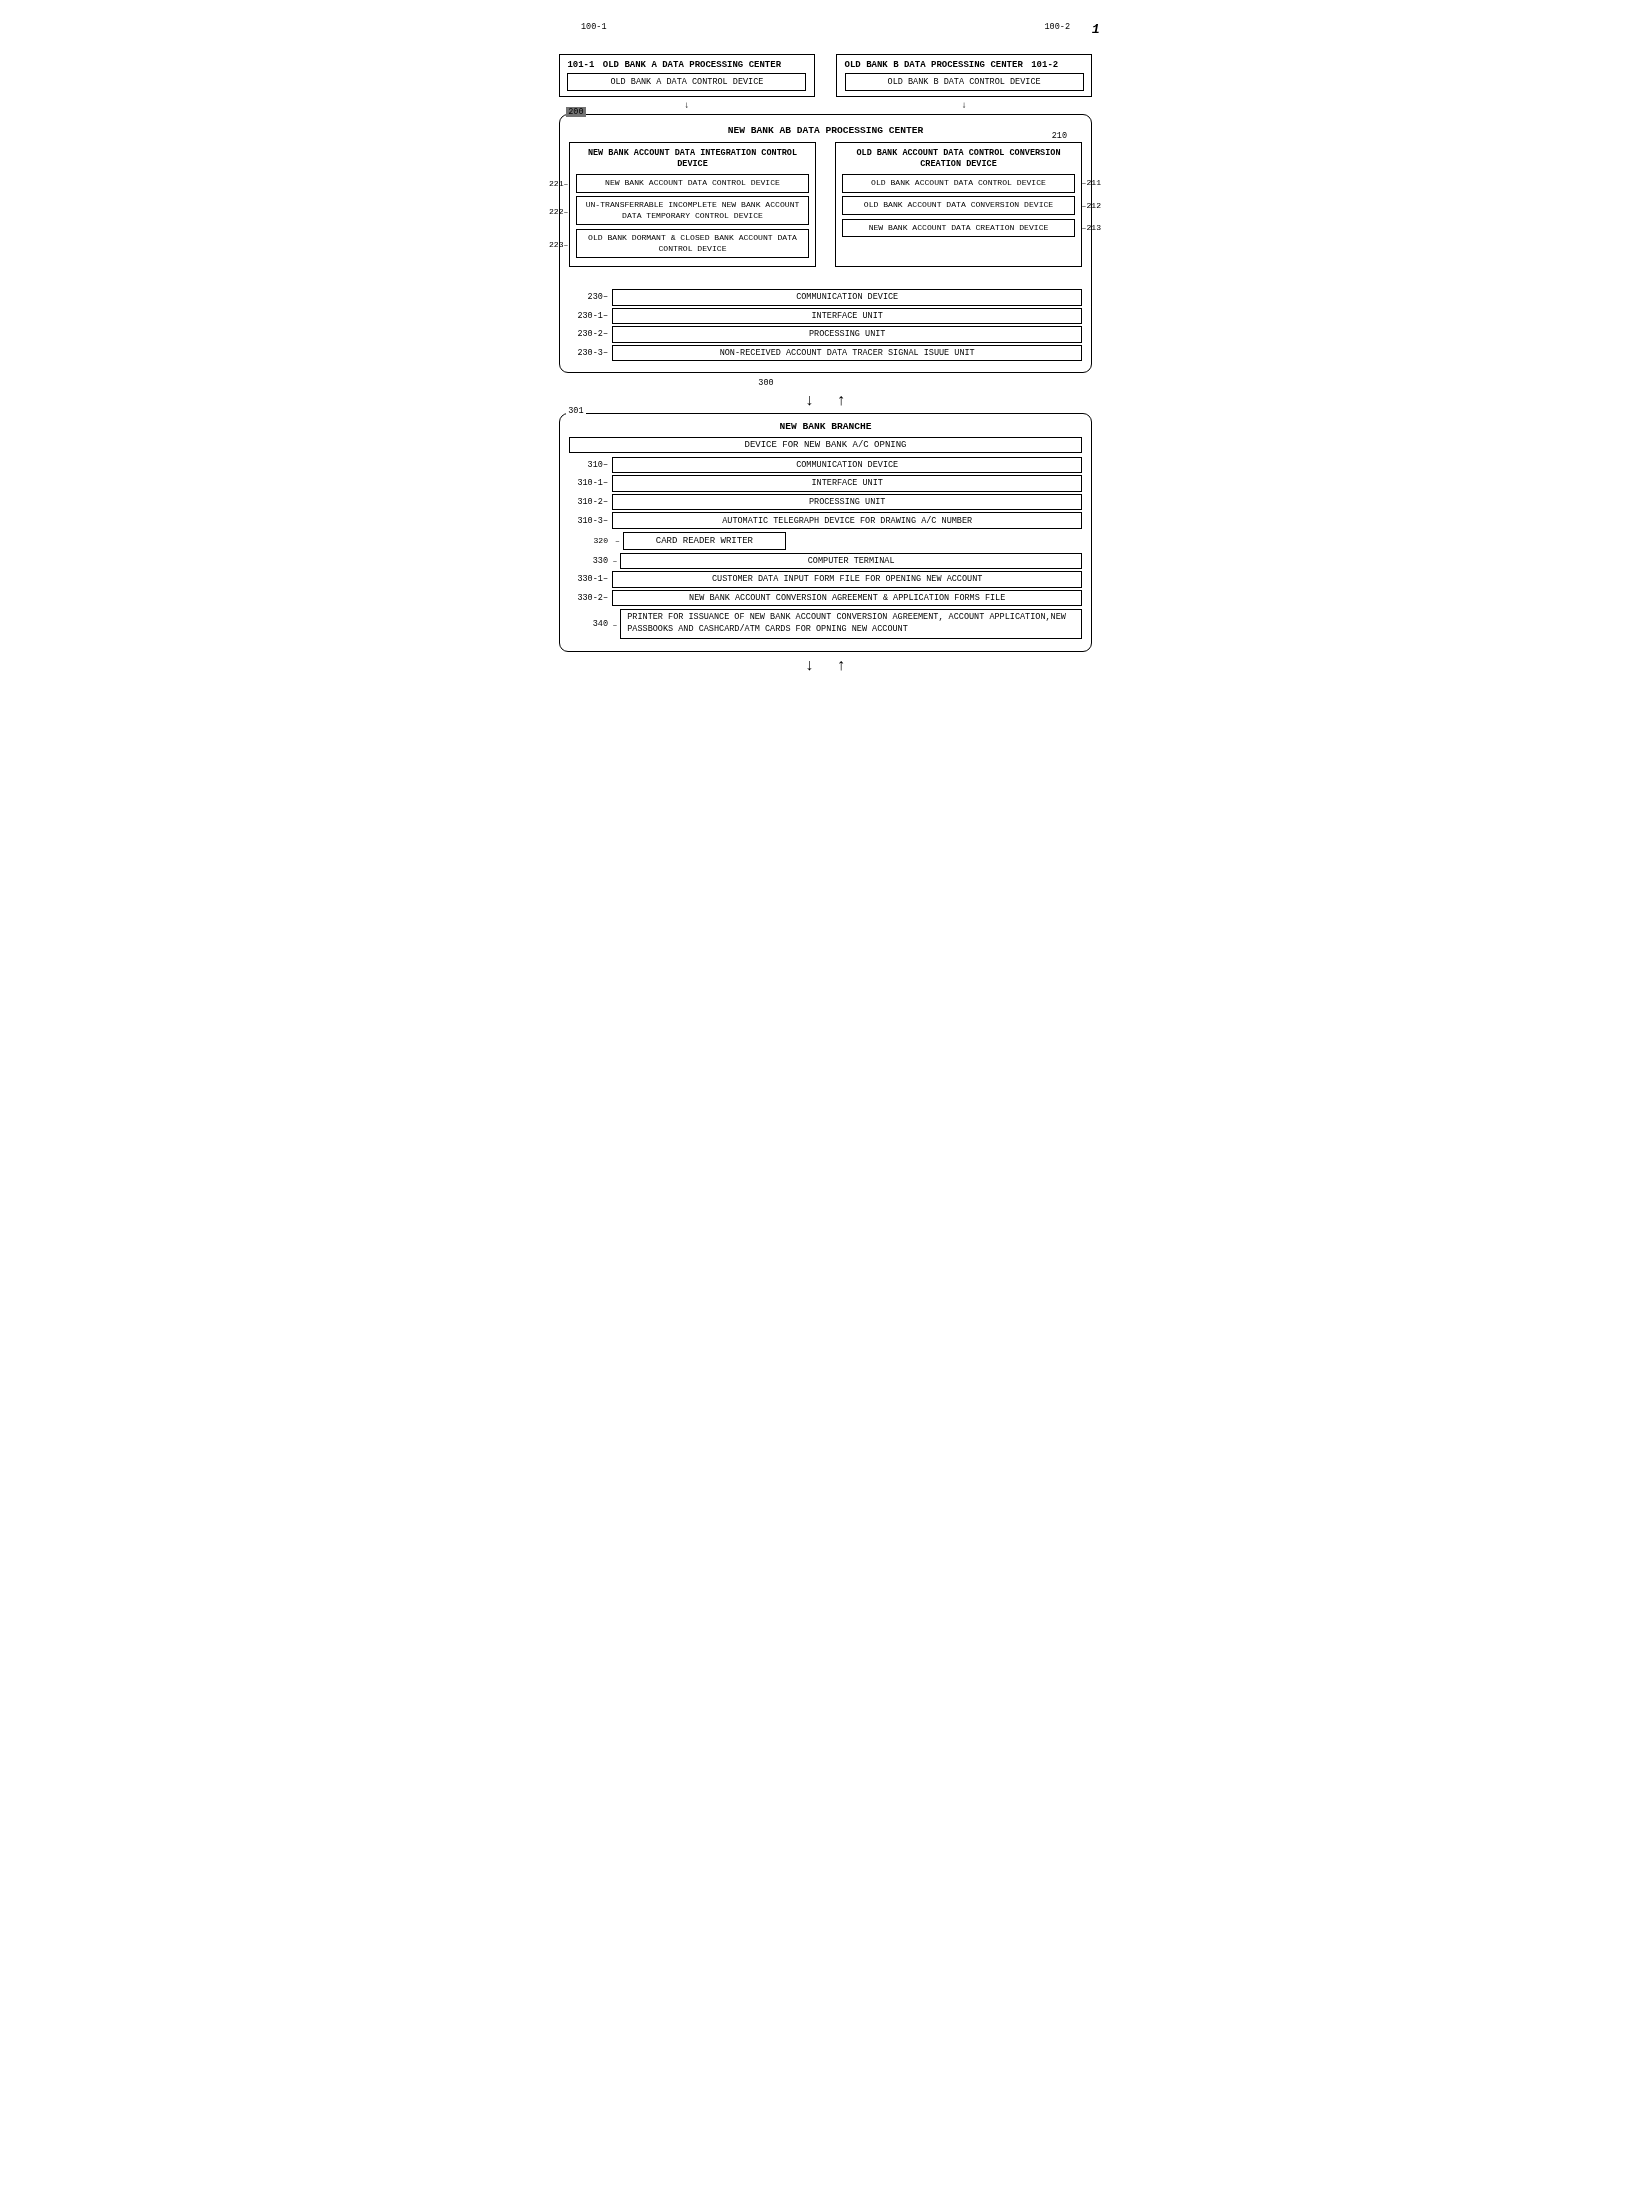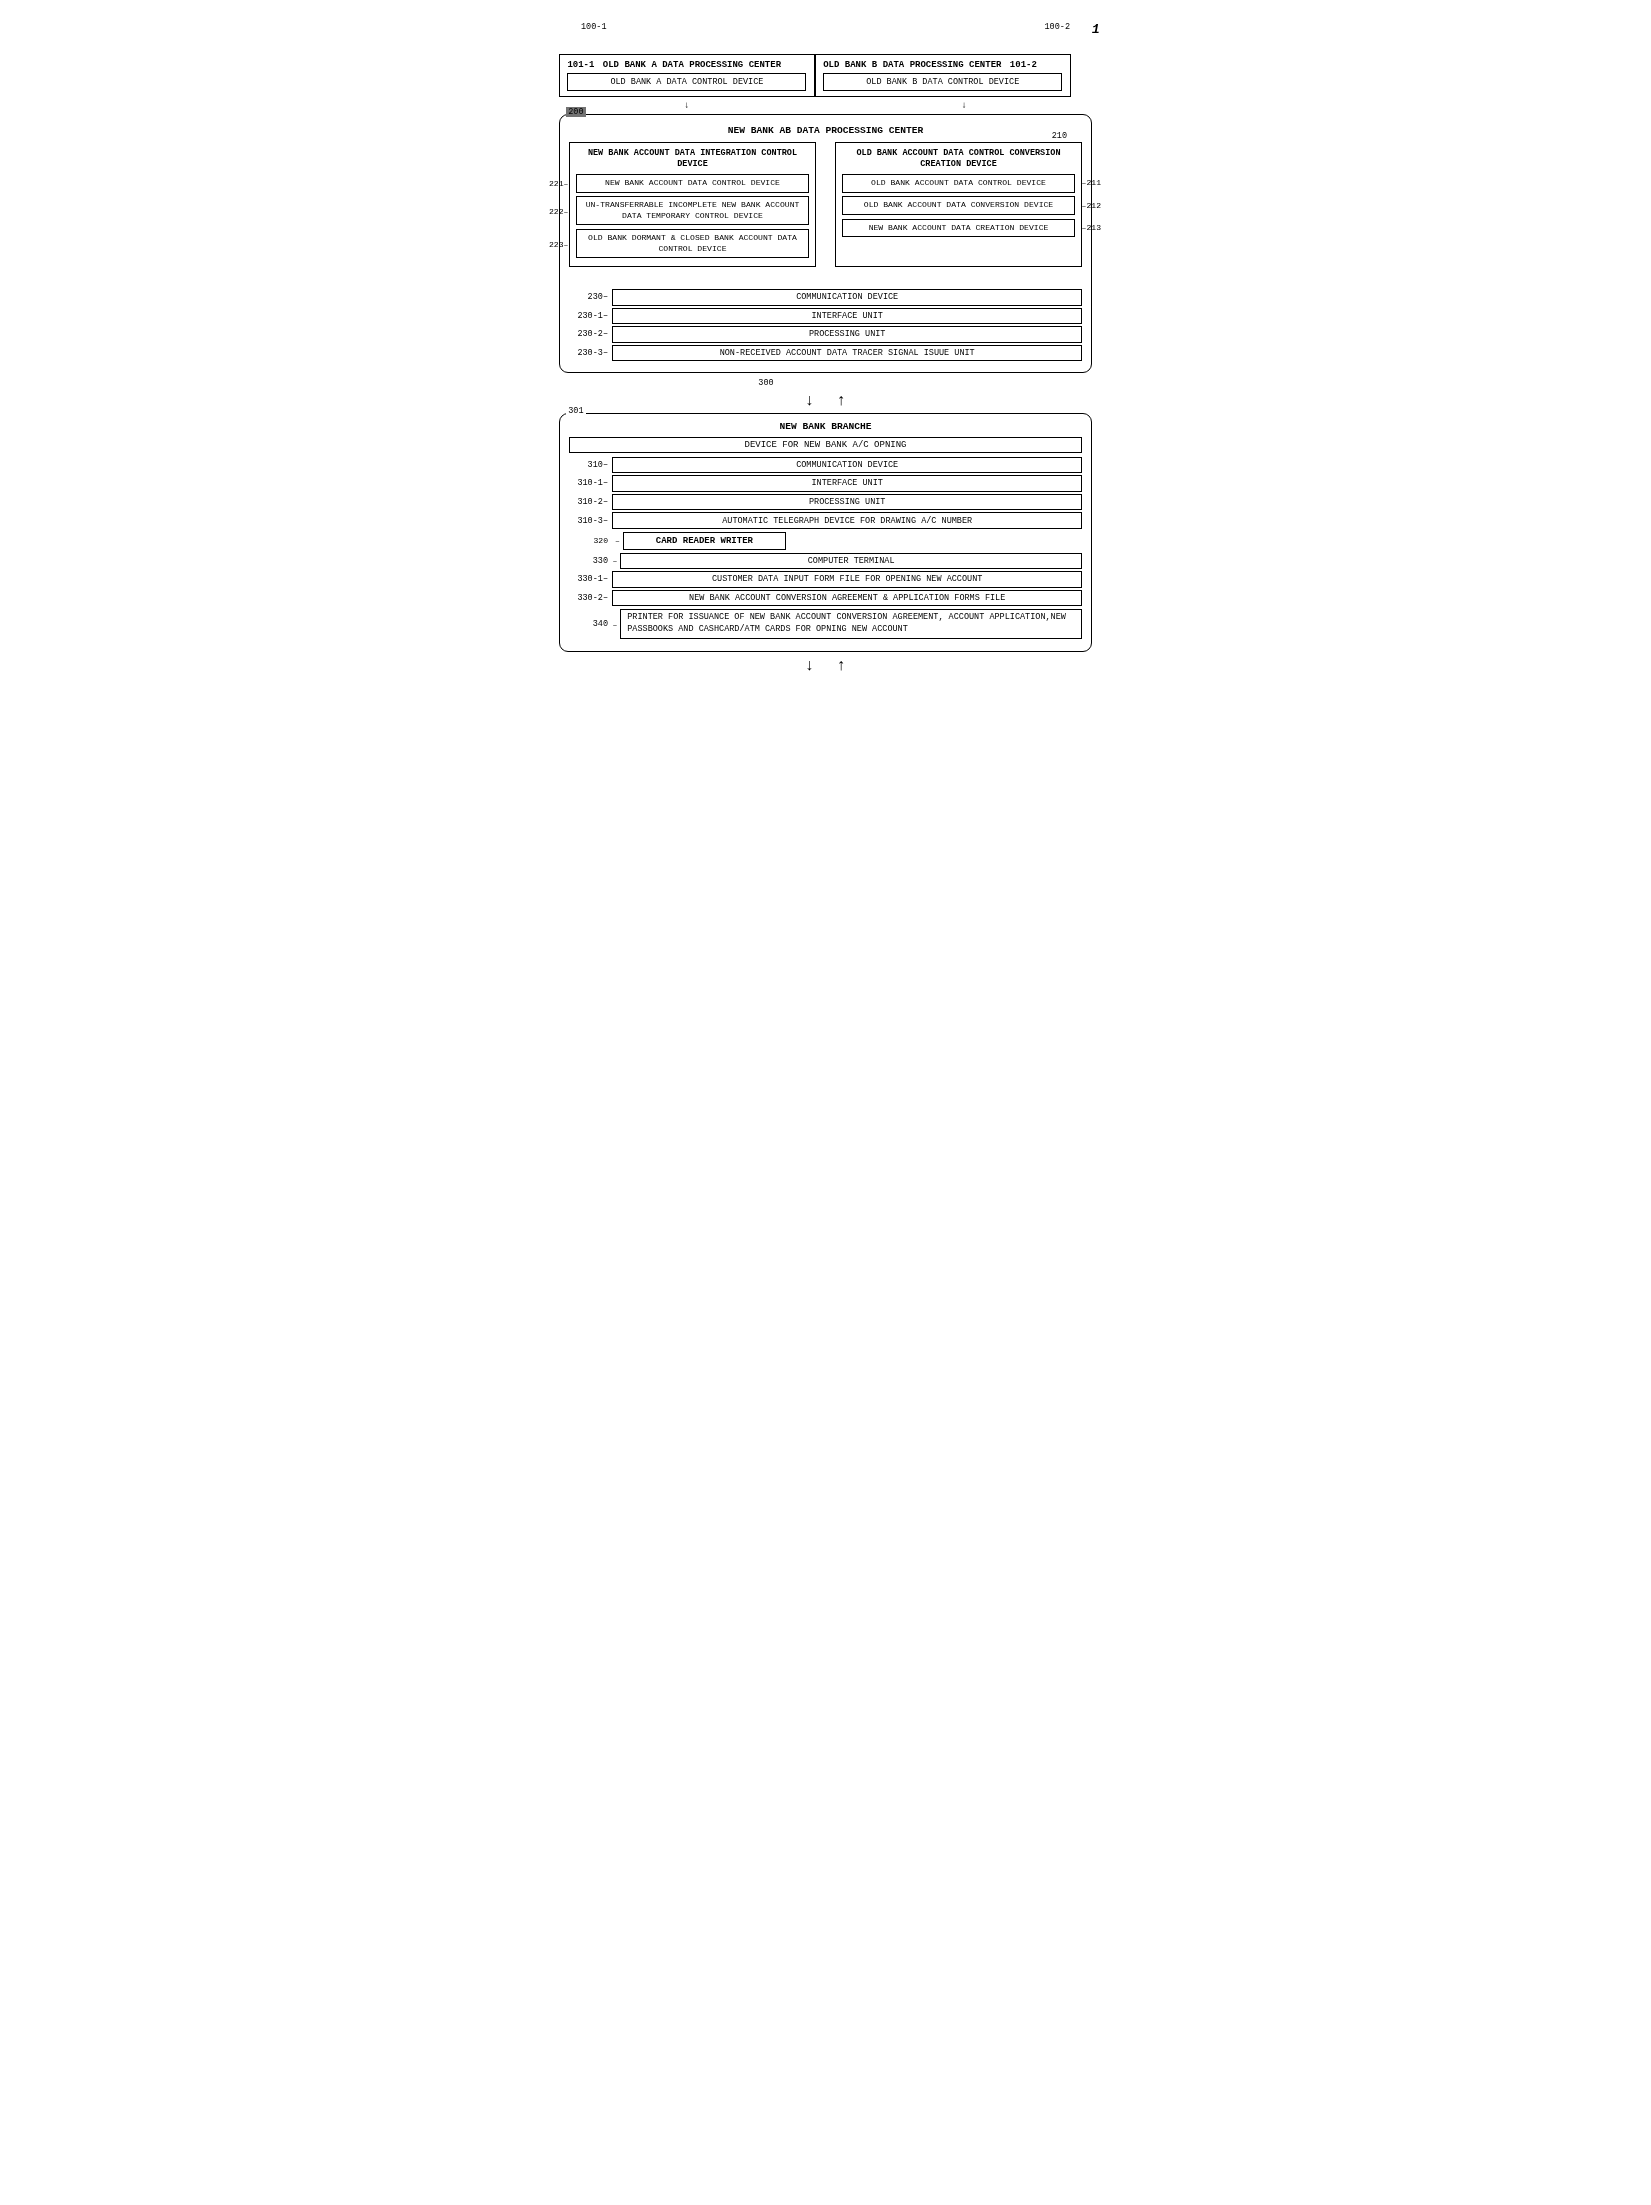--- a/index.html
+++ b/index.html
@@ -20,21 +20,21 @@
       position: absolute;
       top: 7.4px;
       right: 7.4px;
       font-size: 13.3px;
       font-weight: bold;
       font-style: italic;
     }
     
     .top-section {
       display: flex;
-      justify-content: flex-start;
+      justify-content: space-between;
       margin-top: 22px;
       margin-bottom: 0px;
       position: relative;
     }
     .top-box {
       border: 1.5px solid #000;
       padding: 4.4px 7.4px;
       width: 48%;
     }
     .top-box-title {
@@ -239,21 +239,21 @@
     .card-label {
       font-size: 8.1px;
       min-width: 39px;
       text-align: right;
       margin-right: 7px;
     }
     .card-box {
       border: 1.5px solid #000;
       padding: 3px 6px;
       font-size: 9px;
-      font-weight: bold;
+      font-weight: normal;
       text-align: center;
       width: 163px;
     }
   </style>
 </head>
 <body>
 
 <div class="page">
 
   <div class="page-number">1</div>

